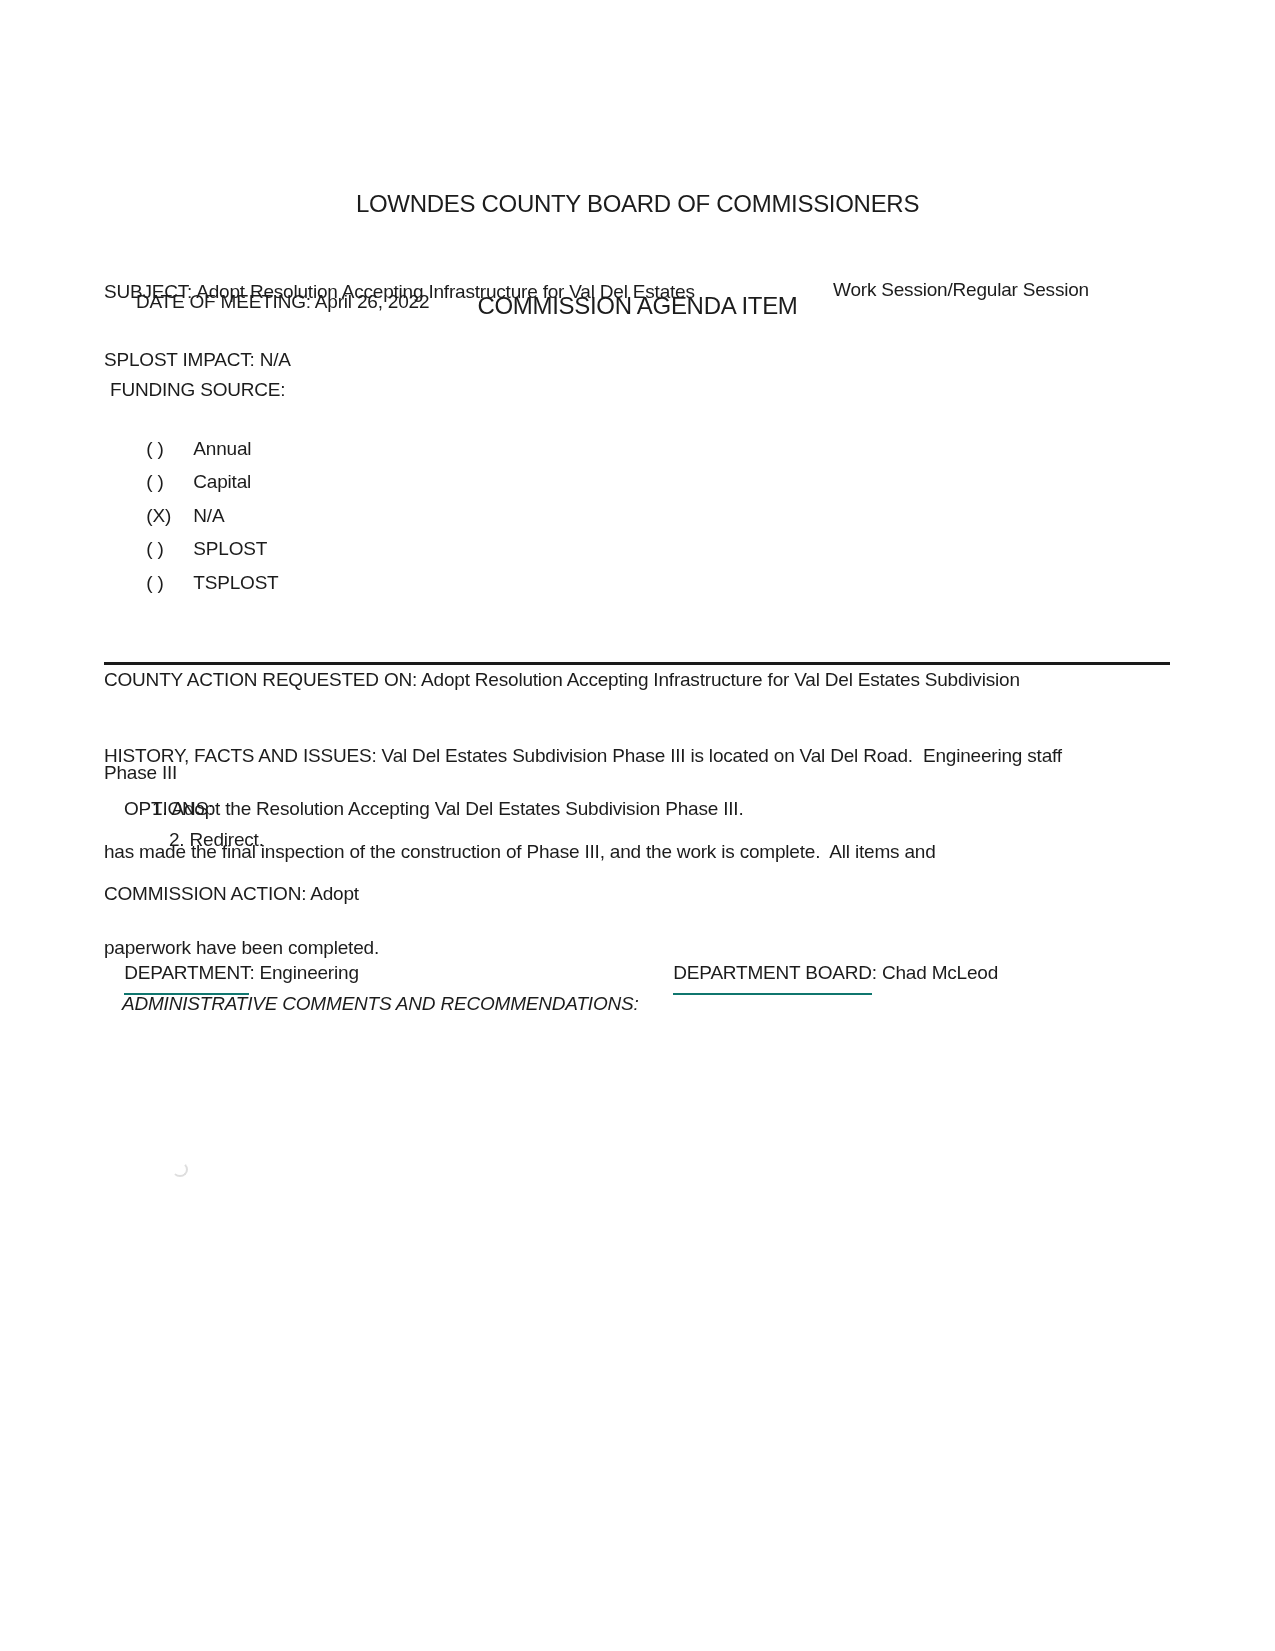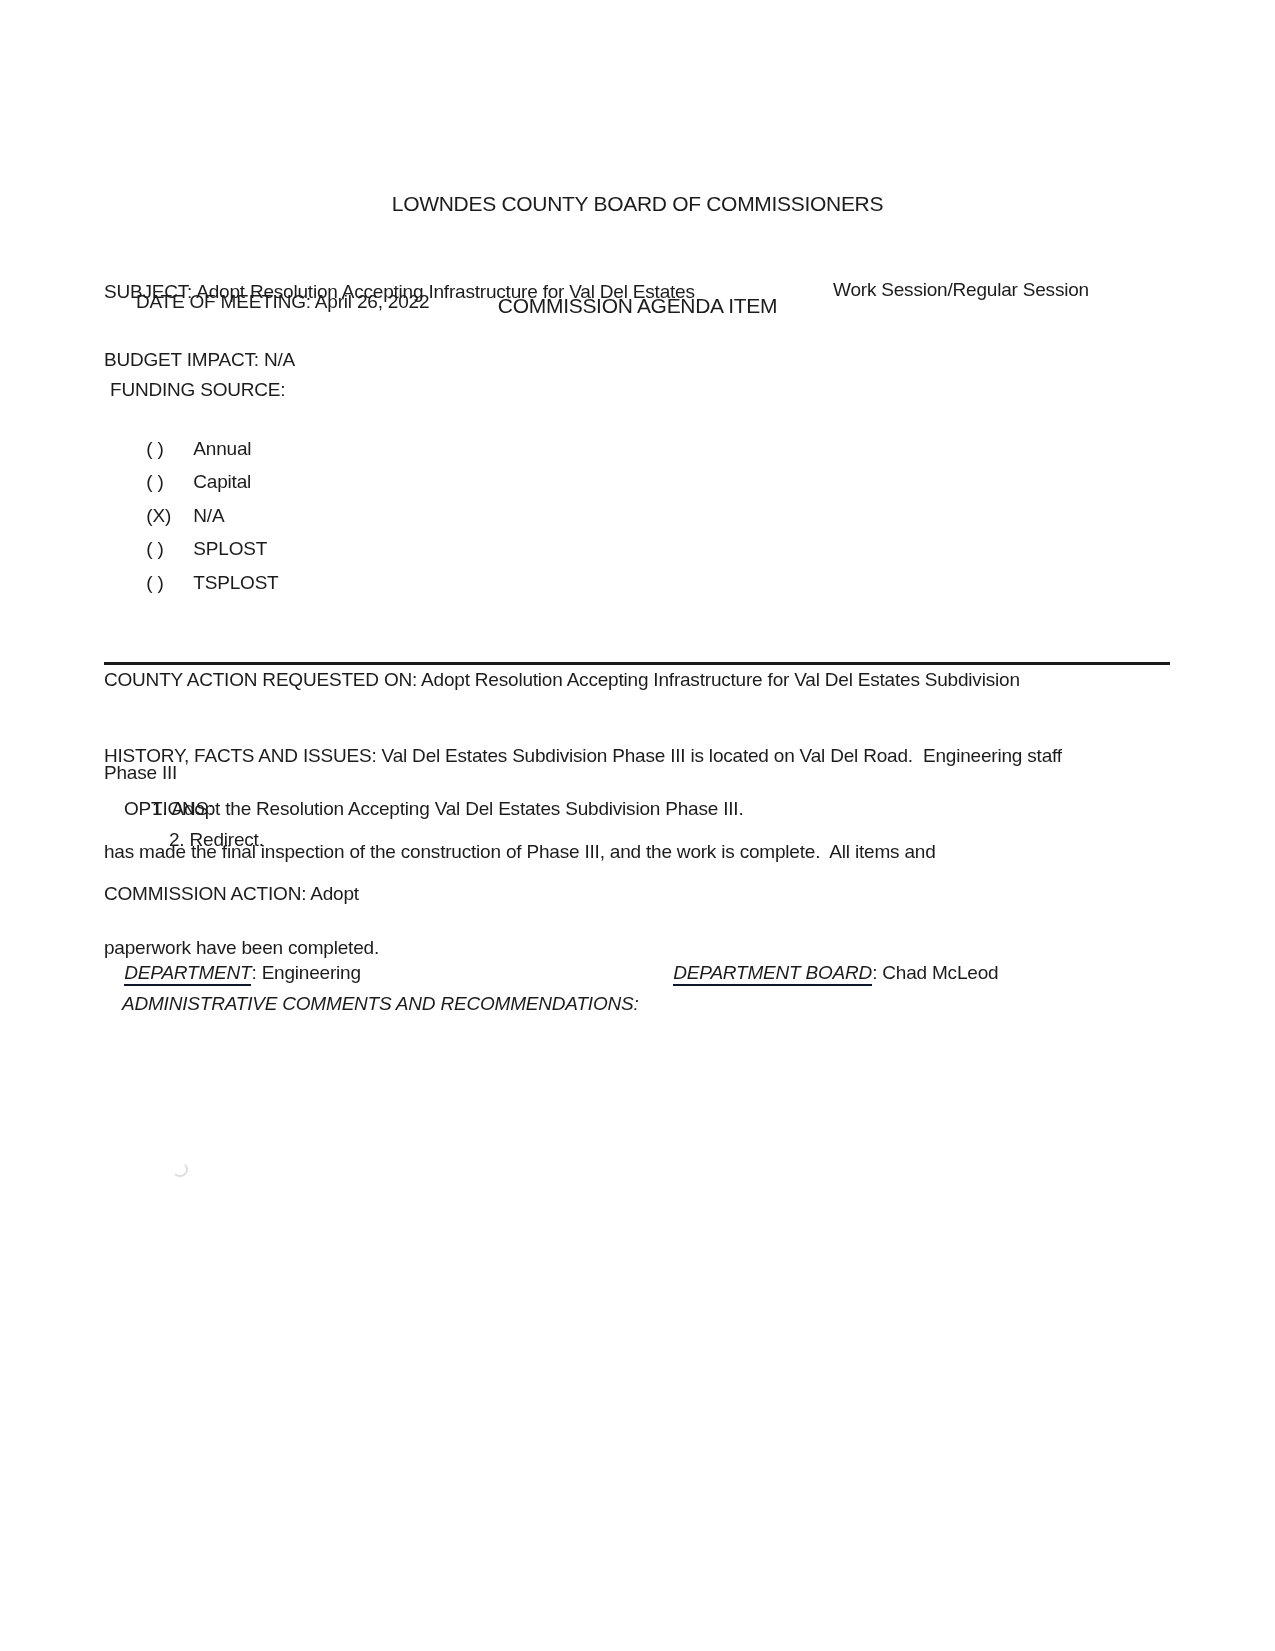--- a/index.html
+++ b/index.html
@@ -22,21 +22,21 @@
     line-height: 24px;
     letter-spacing: -0.2px;
     white-space: pre;
     color: #1c1c1c;
   }
   .doc-title {
     left: 0;
     top: 119px;
     width: 1275px;
     text-align: center;
-    font-size: 21px;
+    font-size: 24px;
     line-height: 34px;
     letter-spacing: -0.3px;
   }
   .subject-block { left: 104px; top: 214px; line-height: 31px; }
   .session-line  { left: 833px; top: 278px; }
   .date-line     { left: 104px; top: 290px; margin-left: 32px; }
   .budget-line   { left: 104px; top: 348px; }
   .funding-label { left: 110px; top: 378px; }
   .fund-row { left: 126px; }
   .fund-row .mark {
@@ -53,23 +53,22 @@
   }
   .history-block { left: 104px; top: 676px; line-height: 32px; width: 1080px; }
   .options-label { left: 104px; top: 797px; margin-left: 20px; }
   .option-1      { left: 152px; top: 797px; }
   .option-2      { left: 169px; top: 828px; }
   .recommended   { left: 104px; top: 882px; }
   .dept-line     { left: 104px; top: 937px; }
   .dept-head-line{ left: 653px; top: 937px; }
   .admin-line    { left: 122px; top: 992px; font-style: italic; }
   .u-label {
-    border-bottom: 2px solid #0f172a;
-    padding-bottom: 1px;
-    font-style: italic;
+    border-bottom: 2px solid #0f766e;
+    padding-bottom: 10px;
   }
   .scan-artifact {
     left: 172px;
     top: 1162px;
     width: 12px;
     height: 11px;
     border: 2px solid #c4c4c4;
     border-top-color: transparent;
     border-left-color: transparent;
     border-radius: 50%;
@@ -87,21 +86,21 @@
   </div>
 
   <div class="abs txt subject-block">
     <div>SUBJECT: Adopt Resolution Accepting Infrastructure for Val Del Estates</div>
   </div>
 
   <div class="abs txt session-line">Work Session/Regular Session</div>
 
   <div class="abs txt date-line">DATE OF MEETING: April 26, 2022</div>
 
-  <div class="abs txt budget-line">BUDGET IMPACT: N/A</div>
+  <div class="abs txt budget-line">SPLOST IMPACT: N/A</div>
 
   <div class="abs txt funding-label">FUNDING SOURCE:</div>
 
   <div class="abs txt fund-row" style="top:413px">
     <span class="mark">( )</span><span>Annual</span>
   </div>
   <div class="abs txt fund-row" style="top:446px">
     <span class="mark">( )</span><span>Capital</span>
   </div>
   <div class="abs txt fund-row" style="top:480px">

